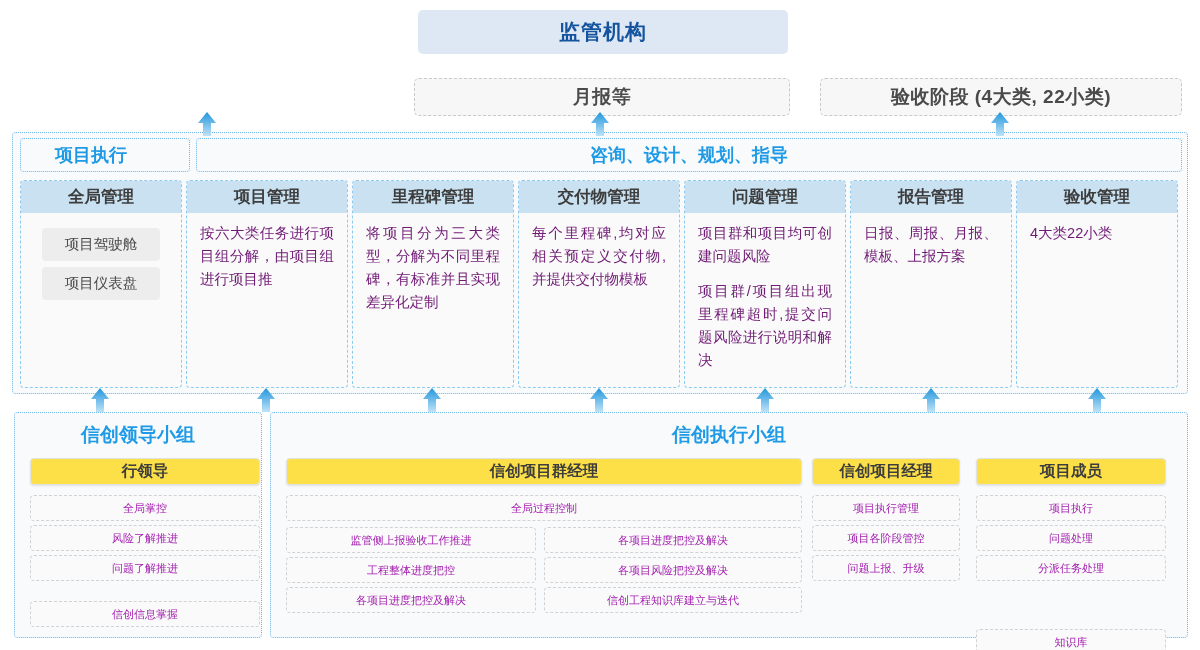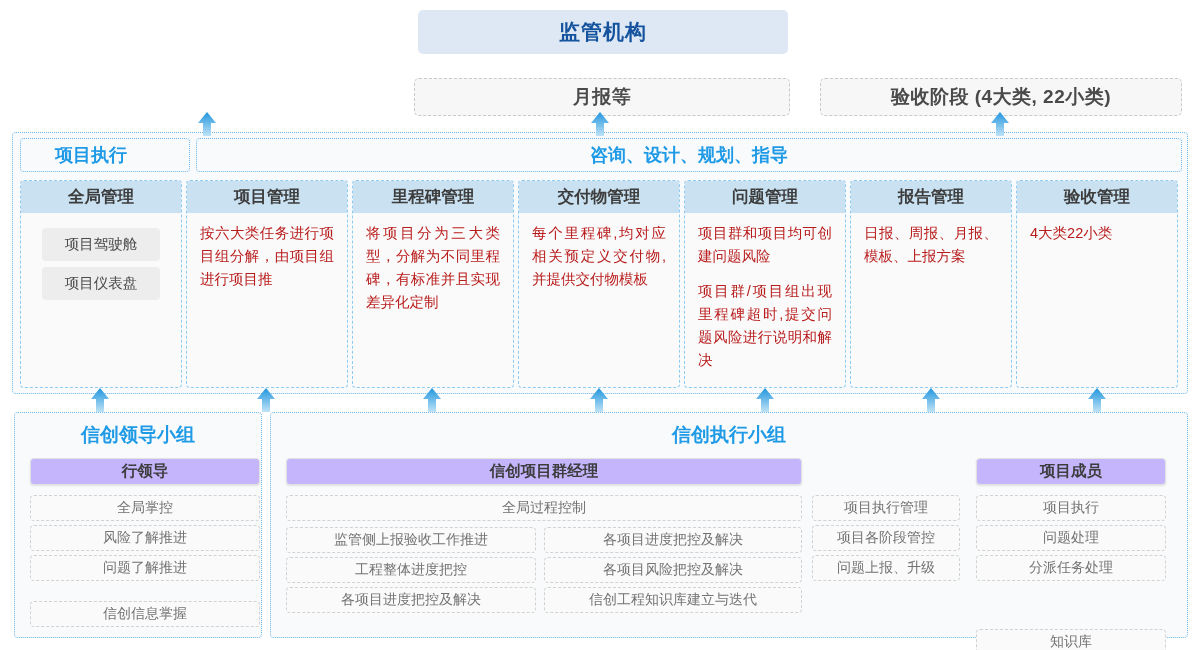--- a/index.html
+++ b/index.html
@@ -58,21 +58,21 @@
     background:#fafafa;overflow:hidden;
   }
   .mcard-hd{
     height:32px;background:#c9e1f1;
     display:flex;align-items:center;justify-content:center;
     color:#3d3d3d;font-weight:bold;font-size:16.5px;
   }
   .mcard-bd{padding:9px 13px 0 13px;}
   .mcard-bd p{
     margin:0 0 12px 0;
-    font-size:14.5px;line-height:23px;color:#b91c1c;
+    font-size:14.5px;line-height:23px;color:#701a75;
     text-align:justify;text-justify:inter-ideograph;
   }
   .pill{
     margin:6px 8px;padding:7px 0;
     background:#ededed;border-radius:4px;
     text-align:center;font-size:14.5px;color:#4a4a4a;
   }
 
   
   .bgroup{
@@ -85,30 +85,30 @@
 
   .gtitle{
     position:absolute;font-weight:bold;font-size:19px;color:#1f9ae6;
     text-align:center;
   }
   #gtitle-0{left:14px;top:422px;width:248px;}
   #gtitle-1{left:270px;top:422px;width:918px;}
 
   .rolehdr{
     position:absolute;box-sizing:border-box;height:27px;
-    background:#c4b5fd;border:1px solid #e2e2e2;border-radius:4px;
+    background:#fde047;border:1px solid #e2e2e2;border-radius:4px;
     box-shadow:0 1px 2px rgba(0,0,0,.10);
     display:flex;align-items:center;justify-content:center;
     font-weight:bold;font-size:15.5px;color:#3d3d3d;
   }
   .rowpill{
     position:absolute;box-sizing:border-box;height:26px;
     background:#fafafa;border:1px dashed #d2d2d2;border-radius:4px;
     display:flex;align-items:center;justify-content:center;
-    font-size:14px;color:#737373;white-space:nowrap;
+    font-size:11px;color:#a21caf;white-space:nowrap;
   }
 
   
   .arrow{position:absolute;width:20px;height:24px;}
 </style>
 </head>
 <body>
 
 <div class="canvas">
 
@@ -182,20 +182,21 @@
     </div>
   </div>
 
   <div class="bgroup" id="bgroup-left"></div>
   <div class="bgroup" id="bgroup-right"></div>
   <div class="gtitle" id="gtitle-0">信创领导小组</div>
   <div class="gtitle" id="gtitle-1">信创执行小组</div>
 
   <div class="rolehdr" id="rh0" style="left: 30px; top: 458px; width: 230px;">行领导</div>
   <div class="rolehdr" id="rh1" style="left: 286px; top: 458px; width: 516px;">信创项目群经理</div>
+  <div class="rolehdr" id="rh2" style="left: 812px; top: 458px; width: 148px;">信创项目经理</div>
   <div class="rolehdr" id="rh3" style="left: 976px; top: 458px; width: 190px;">项目成员</div>
 
   <div class="rowpill" id="li0" style="left: 30px; width: 230px; top: 495px;">全局掌控</div>
   <div class="rowpill" id="li1" style="left: 30px; width: 230px; top: 525px;">风险了解推进</div>
   <div class="rowpill" id="li2" style="left: 30px; width: 230px; top: 555px;">问题了解推进</div>
   <div class="rowpill" id="li3" style="left: 30px; width: 230px; top: 601px; text-align: center;">信创信息掌握</div>
 
   <div class="rowpill" id="pgfull" style="left: 286px; width: 516px; top: 495px;">全局过程控制</div>
   <div class="rowpill" id="pgl0" style="left: 286px; width: 250px; top: 527px;">监管侧上报验收工作推进</div>
   <div class="rowpill" id="pgl1" style="left: 286px; width: 250px; top: 557px;">工程整体进度把控</div>

